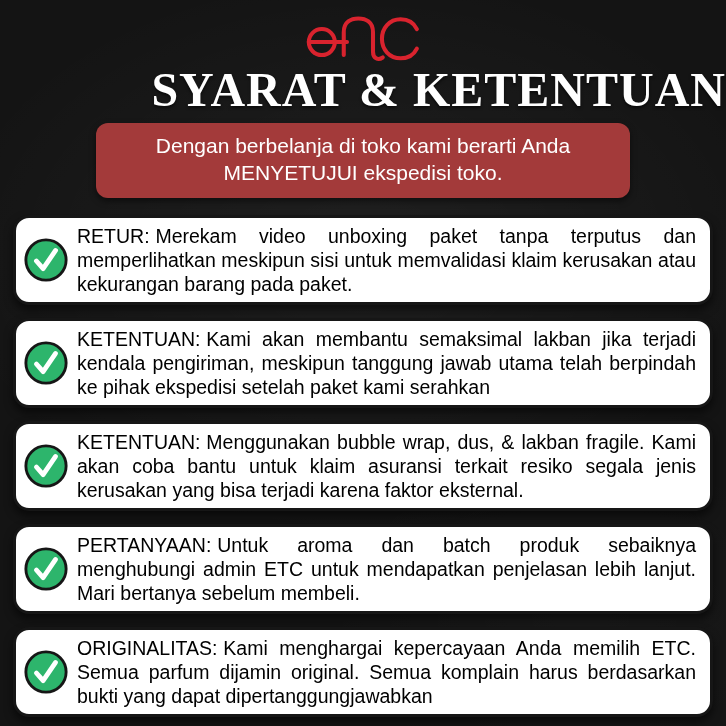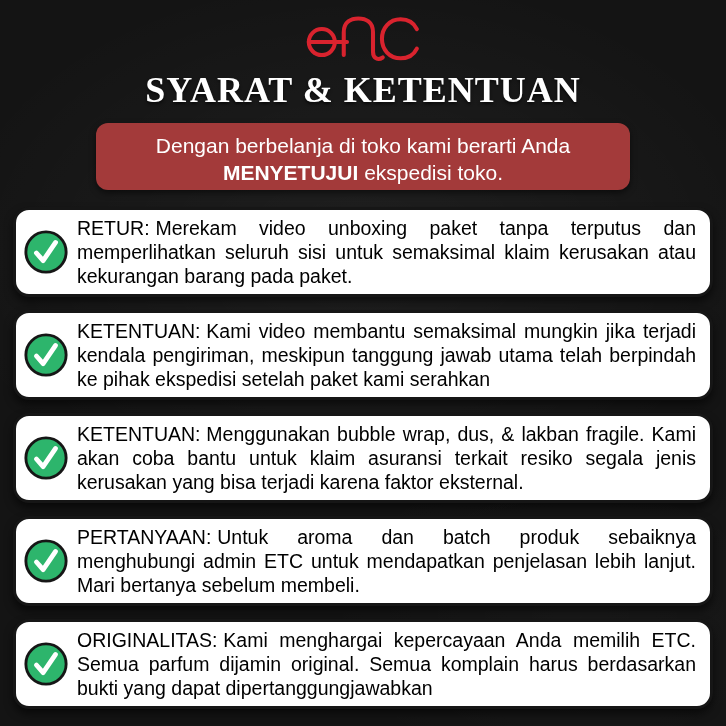--- a/index.html
+++ b/index.html
@@ -21,41 +21,41 @@
   
   .logo-wrap {
     padding-top: 12px;
     display: flex;
     justify-content: center;
   }
   .logo-wrap svg { height: 52px; display: block; }
   h1.title {
     font-family: "Liberation Serif", serif;
     font-weight: bold;
-    font-size: 36px;
+    font-size: 48px;
     line-height: 48px;
     letter-spacing: 1px;
     color: #ffffff;
-    text-align: center;
+    text-align: right;
     margin-top: 2px;
     text-shadow: 0 2px 3px rgba(0,0,0,0.6);
   }
   .banner {
     width: 534px;
     margin: 9px auto 12px;
     background: #a33a3a;
     border-radius: 12px;
-    padding: 9px 14px 4px;
+    padding: 9px 14px 12px;
     color: #ffffff;
     text-align: center;
     font-size: 21px;
     line-height: 27px;
     box-shadow: 0 3px 6px rgba(0,0,0,0.5);
   }
-  .banner .bold { font-weight: bold; }
+  .banner .bold { font-weight: normal; }
   
   .cards {
     margin: 17px 13px 0;
     display: flex;
     flex-direction: column;
     gap: 13px;
   }
   .card {
     background: #ffffff;
     border: 3px solid #161616;
@@ -108,31 +108,31 @@
 
   <div class="cards">
 
     <section class="card">
       <span class="check">
         <svg viewBox="0 0 48 48">
             <circle cx="24" cy="24" r="21" fill="#2db56c" stroke="#161616" stroke-width="3"></circle>
             <path d="M14 25 L21 33 L34 14" stroke="#ffffff" stroke-width="5" fill="none" stroke-linecap="round" stroke-linejoin="round"></path>
           </svg>
       </span>
-      <p><b class="lbl">RETUR:</b><span>Merekam video unboxing paket tanpa terputus dan memperlihatkan seluruh sisi untuk semaksimal klaim kerusakan atau kekurangan barang pada paket.</span></p>
+      <p><b class="lbl">RETUR:</b><span>Merekam video unboxing paket tanpa terputus dan memperlihatkan meskipun sisi untuk memvalidasi klaim kerusakan atau kekurangan barang pada paket.</span></p>
     </section>
 
     <section class="card">
       <span class="check">
         <svg viewBox="0 0 48 48">
             <circle cx="24" cy="24" r="21" fill="#2db56c" stroke="#161616" stroke-width="3"></circle>
             <path d="M14 25 L21 33 L34 14" stroke="#ffffff" stroke-width="5" fill="none" stroke-linecap="round" stroke-linejoin="round"></path>
           </svg>
       </span>
-      <p><b class="lbl">KETENTUAN:</b><span>Kami video membantu semaksimal mungkin jika terjadi kendala pengiriman, meskipun tanggung jawab utama telah berpindah ke pihak ekspedisi setelah paket kami serahkan</span></p>
+      <p><b class="lbl">KETENTUAN:</b><span>Kami akan membantu semaksimal lakban jika terjadi kendala pengiriman, meskipun tanggung jawab utama telah berpindah ke pihak ekspedisi setelah paket kami serahkan</span></p>
     </section>
 
     <section class="card">
       <span class="check">
         <svg viewBox="0 0 48 48">
             <circle cx="24" cy="24" r="21" fill="#2db56c" stroke="#161616" stroke-width="3"></circle>
             <path d="M14 25 L21 33 L34 14" stroke="#ffffff" stroke-width="5" fill="none" stroke-linecap="round" stroke-linejoin="round"></path>
           </svg>
       </span>
       <p><b class="lbl">KETENTUAN:</b><span>Menggunakan bubble wrap, dus, &amp; lakban fragile. Kami akan coba bantu untuk klaim asuransi terkait resiko segala jenis kerusakan yang bisa terjadi karena faktor eksternal.</span></p>

